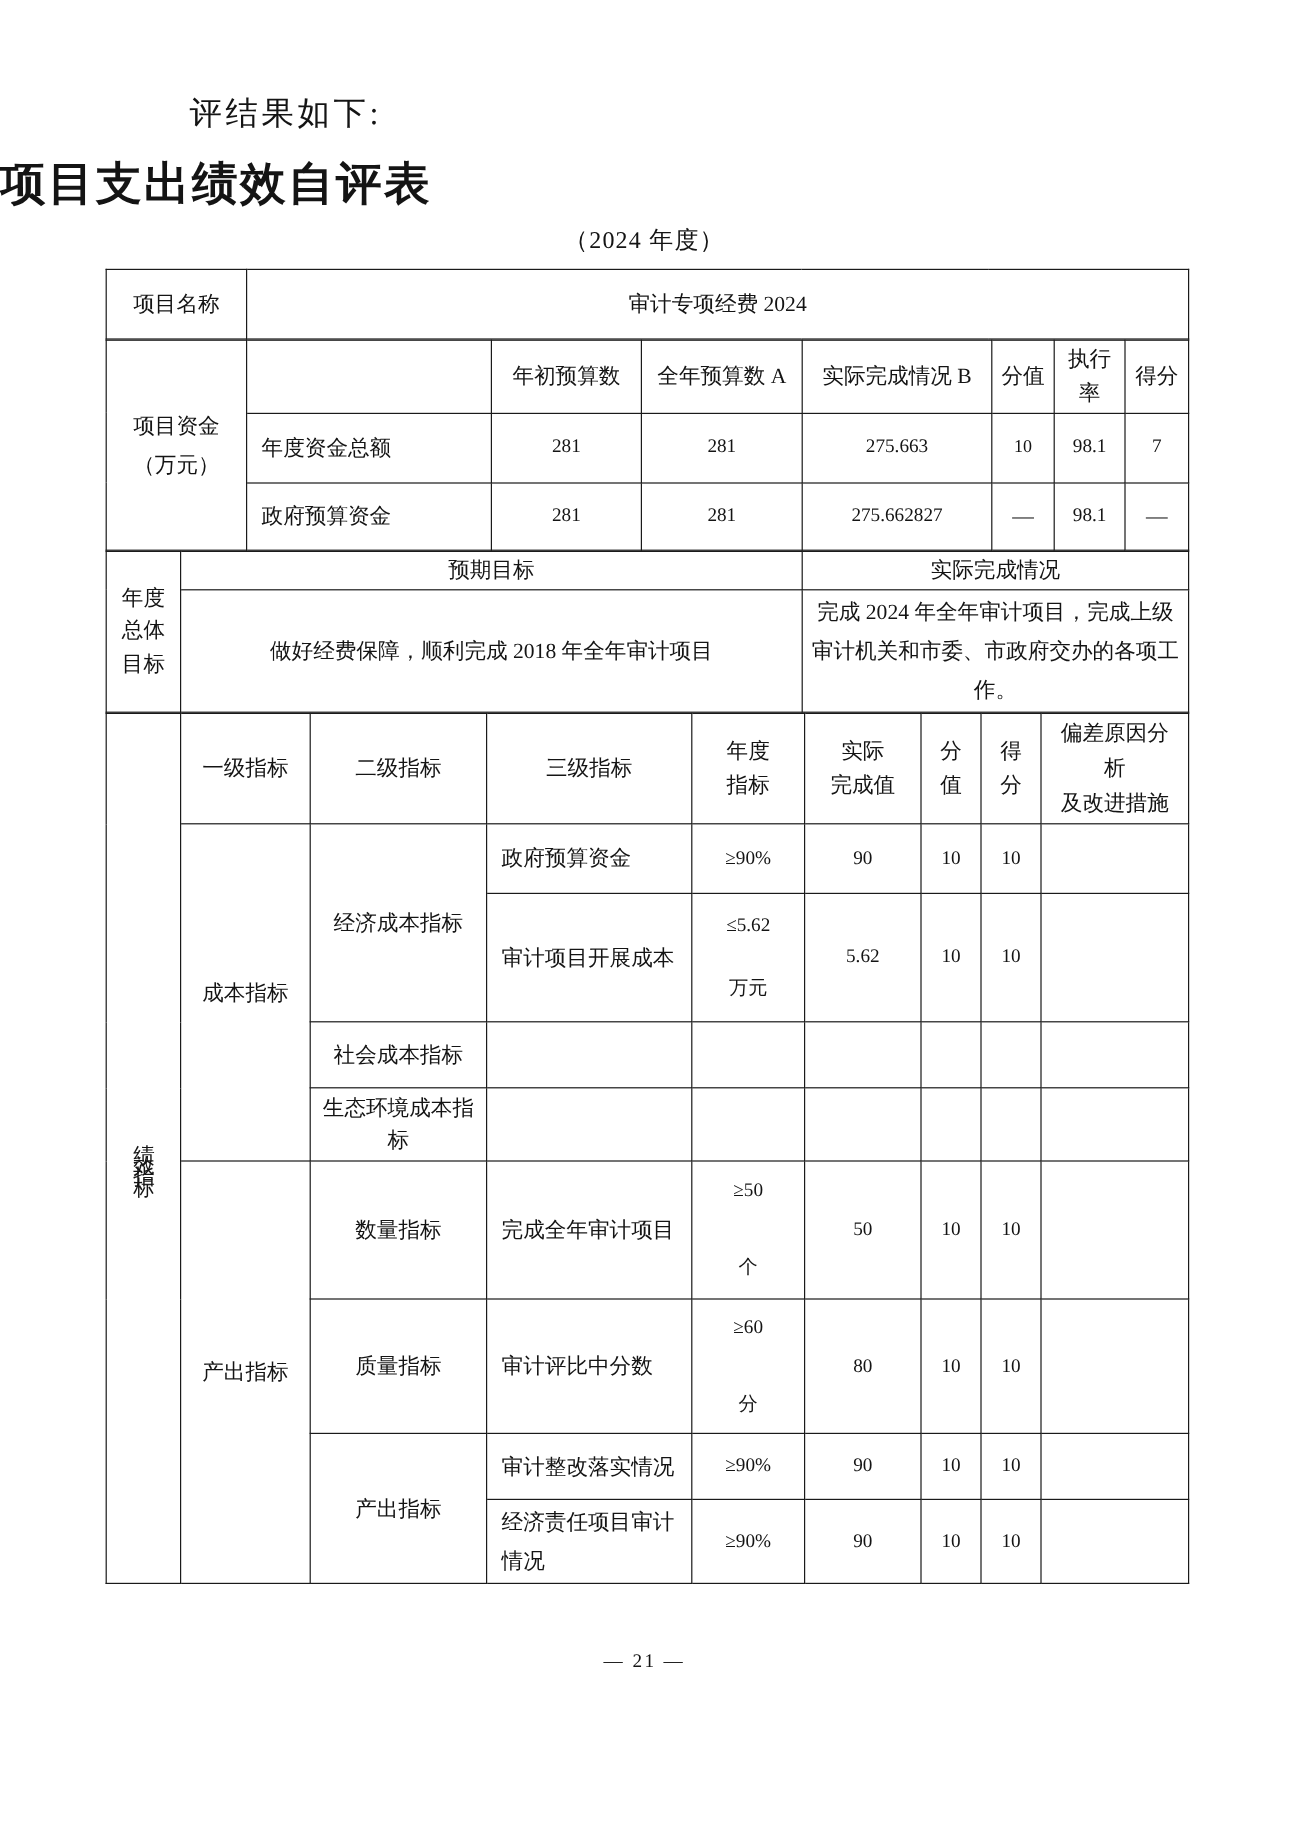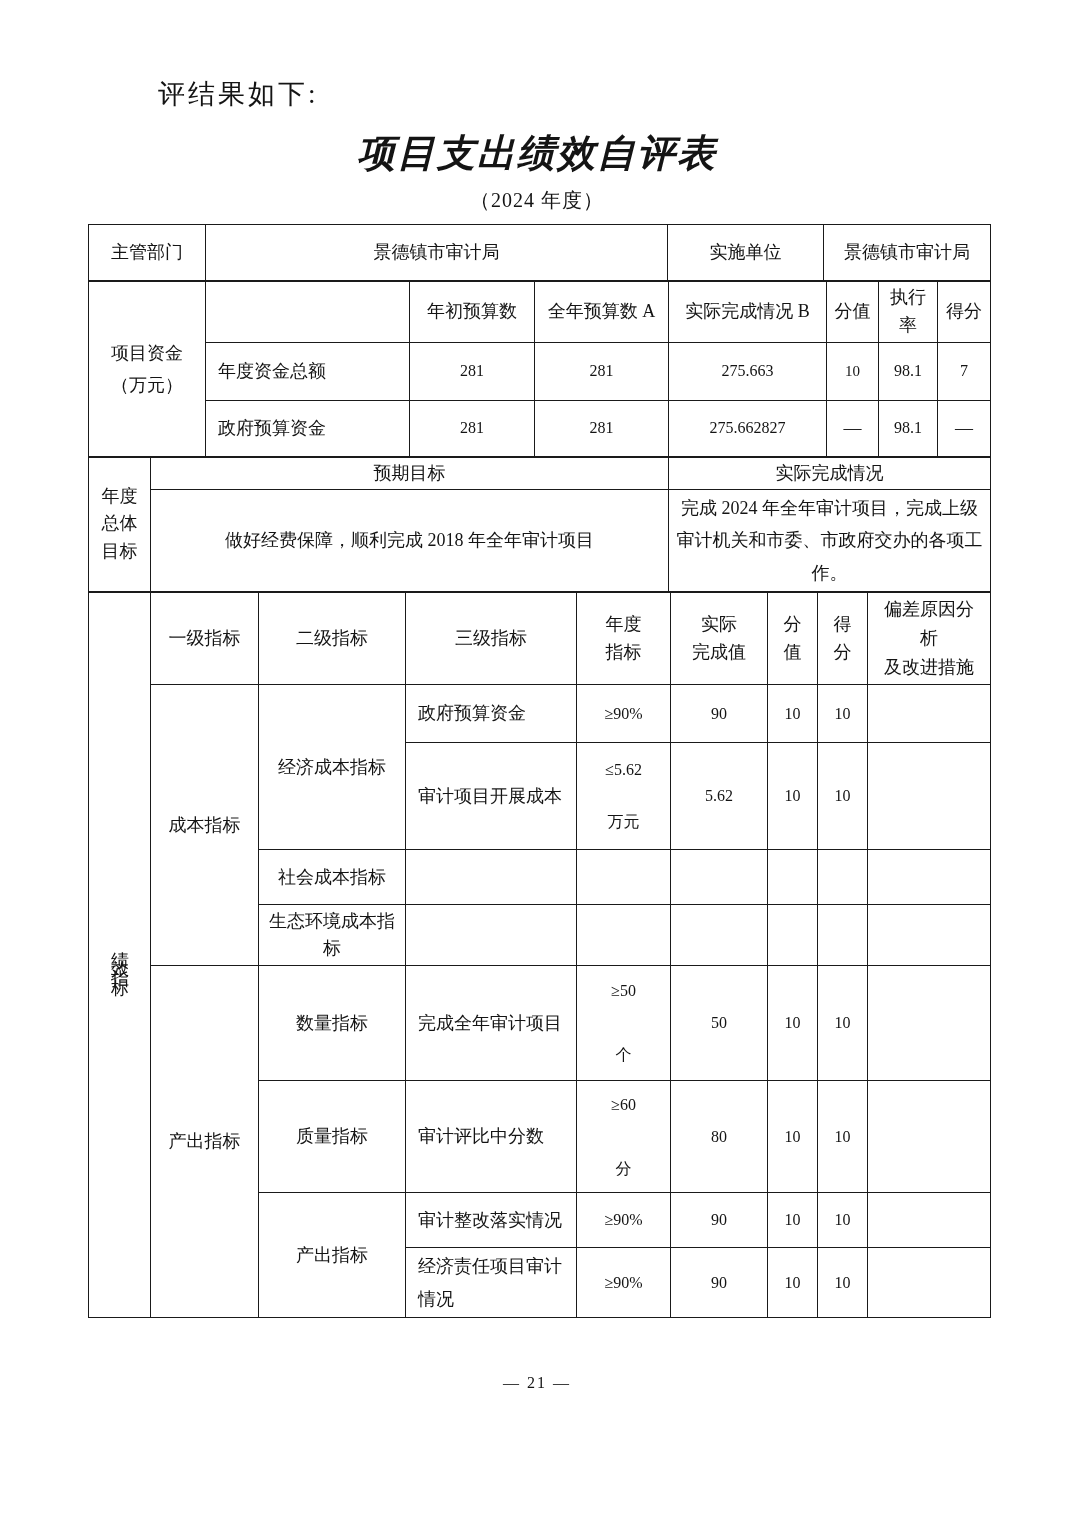--- a/index.html
+++ b/index.html
@@ -2,21 +2,21 @@
 <html><head>
 <meta charset="utf-8">
 <style>
   html,body { margin:0; padding:0; }
   body {
     width:1074px; height:1520px; background:#ffffff; color:#141414;
     font-family:"Liberation Serif","DejaVu Serif",serif;
     -webkit-font-smoothing:antialiased;
   }
   .intro { margin:0 0 0 158px; padding-top:76px; font-size:27px; letter-spacing:3px; }
-  .doc-title { margin:16px 0 0 0; text-align:center; font-size:38px; font-weight:700; letter-spacing:2px;font-style:italic; }
+  .doc-title { margin:16px 0 0 0; text-align:left; font-size:38px; font-weight:700; letter-spacing:2px; }
   .doc-subtitle { margin:8px 0 0 0; text-align:center; font-size:20px; letter-spacing:1px; }
 
   table { border-collapse:collapse; table-layout:fixed; margin-left:88px; }
   .tbl-first { margin-top:10px; }
   td {
     border:1px solid #1a1a1a; text-align:center; vertical-align:middle;
     font-size:18px; padding:2px 6px; box-sizing:border-box; overflow:hidden;
     line-height:1.5;
   }
   .left { text-align:left; padding-left:12px; }
@@ -39,25 +39,23 @@
 <div class="doc-subtitle">（2024 年度）</div>
 
 <table class="tbl-first">
   <colgroup>
       <col style="width:117px">
       <col style="width:462px">
       <col style="width:156px">
       <col style="width:167px">
     </colgroup>
   <tbody>
-  <tr style="height:56px">
-    <td>主管部门</td>
-    <td>景德镇市审计局</td>
-    <td>实施单位</td>
-    <td>景德镇市审计局</td>
+      <tr style="height:58px">
+    <td>项目名称</td>
+    <td colspan="3">审计专项经费 2024</td>
   </tr>
 </tbody>
   </table>
 
 <table>
   <colgroup>
       <col style="width:117px">
       <col style="width:204px">
       <col style="width:125px">
       <col style="width:134px">

